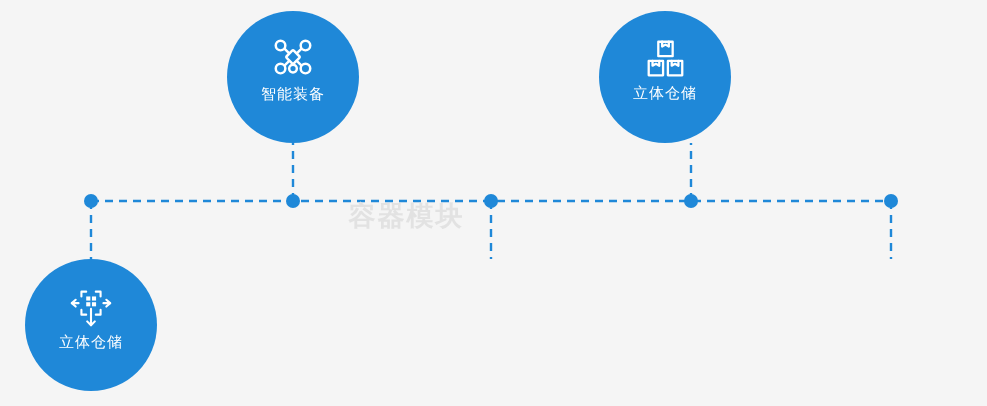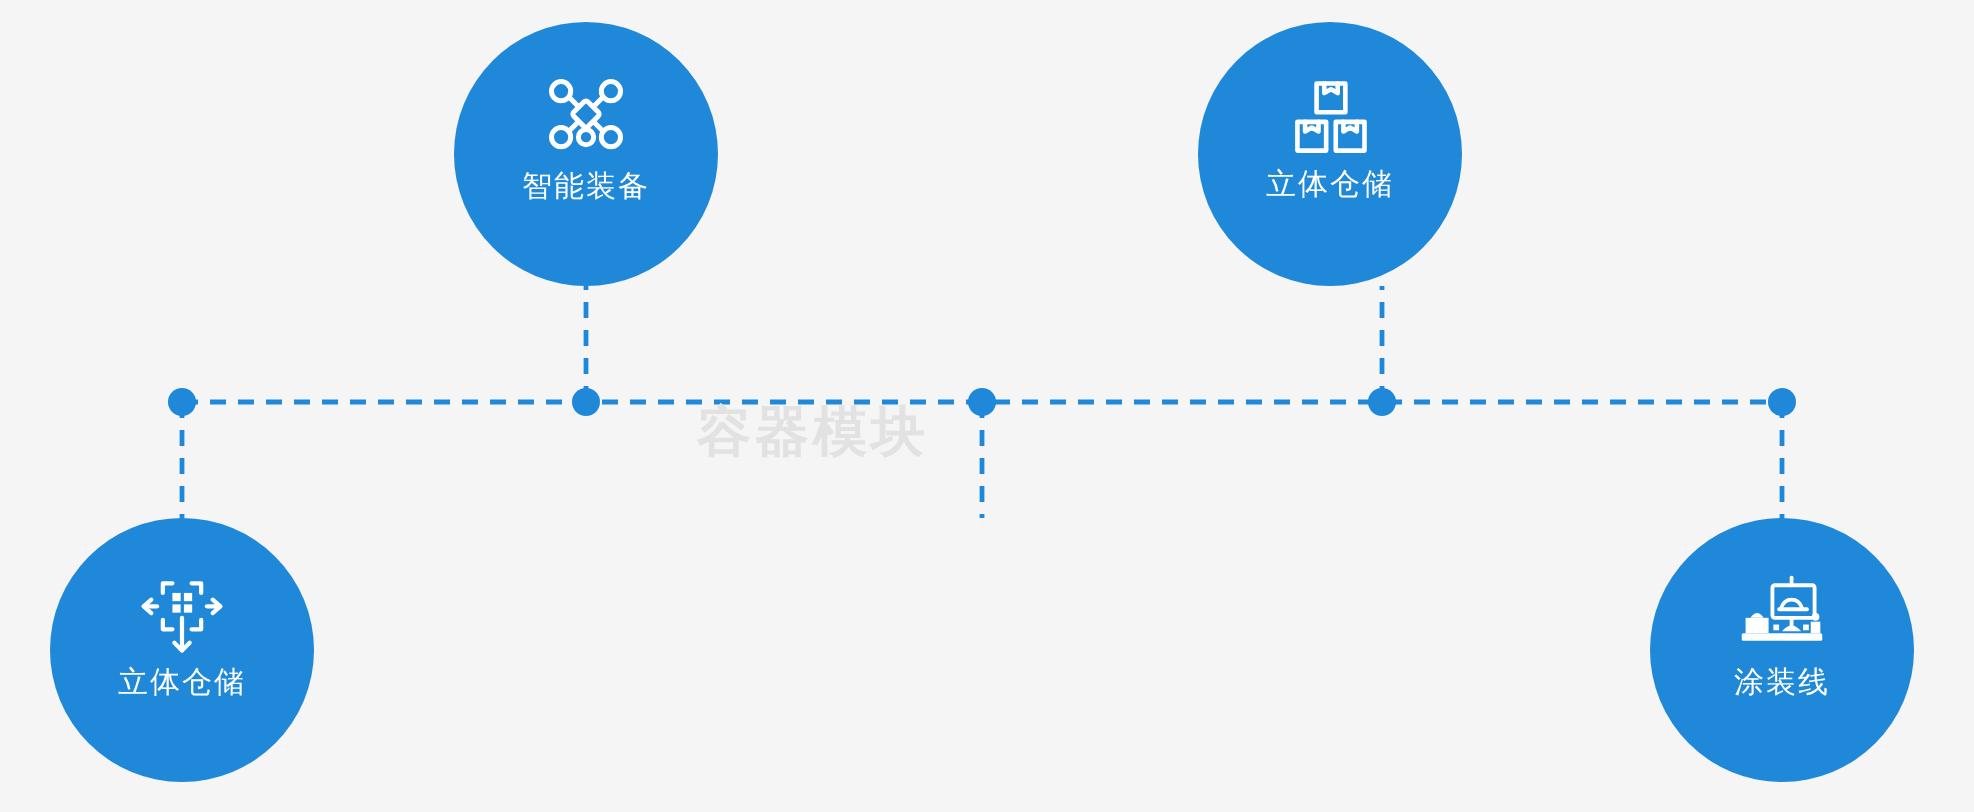--- a/index.html
+++ b/index.html
@@ -169,41 +169,14 @@
         <polyline points="40,16.5 44,20 40,23.5"></polyline>
 
         <line x1="24" y1="26" x2="24" y2="43"></line>
         <polyline points="20,39 24,43 28,39"></polyline>
       </svg>
     </span>
     <span class="node-label">立体仓储</span>
   </div>
 
 
-  <div class="node n-coating-line">
-    <span class="node-icon">
-      <svg viewBox="0 0 48 48" fill="none" stroke="#ffffff" stroke-width="2" stroke-linecap="round" stroke-linejoin="round">
-
-        <line x1="29" y1="5" x2="29" y2="9"></line>
-
-        <rect x="19" y="9" width="22" height="17" rx="1.2"></rect>
-        <path d="M23.5 21 q1.5 -4.5 5.5 -4.5 q4 0 5.5 4.5"></path>
-        <line x1="22.5" y1="21.5" x2="37" y2="21.5"></line>
-
-        <line x1="29" y1="26" x2="29" y2="30"></line>
-        <path d="M24 33 q5 -6 10 0" fill="#ffffff" stroke="none"></path>
-
-        <rect x="5" y="26" width="12" height="8" fill="#ffffff" stroke="none"></rect>
-        <path d="M7.5 26 q3.5 -5 7 0" fill="#ffffff" stroke="none"></path>
-
-        <rect x="39" y="28" width="5" height="6" fill="#ffffff" stroke="none"></rect>
-        <circle cx="41.5" cy="25.5" r="2" fill="#ffffff" stroke="none"></circle>
-
-        <rect x="3" y="34" width="42" height="4" rx="0.8" fill="#ffffff" stroke="none"></rect>
-
-        <rect x="19.5" y="29.5" width="3" height="3" fill="#ffffff" stroke="none"></rect>
-        <rect x="35" y="29.5" width="3" height="3" fill="#ffffff" stroke="none"></rect>
-      </svg>
-    </span>
-    <span class="node-label">涂装线</span>
-  </div>
 
 </div>
 
 </body></html>

